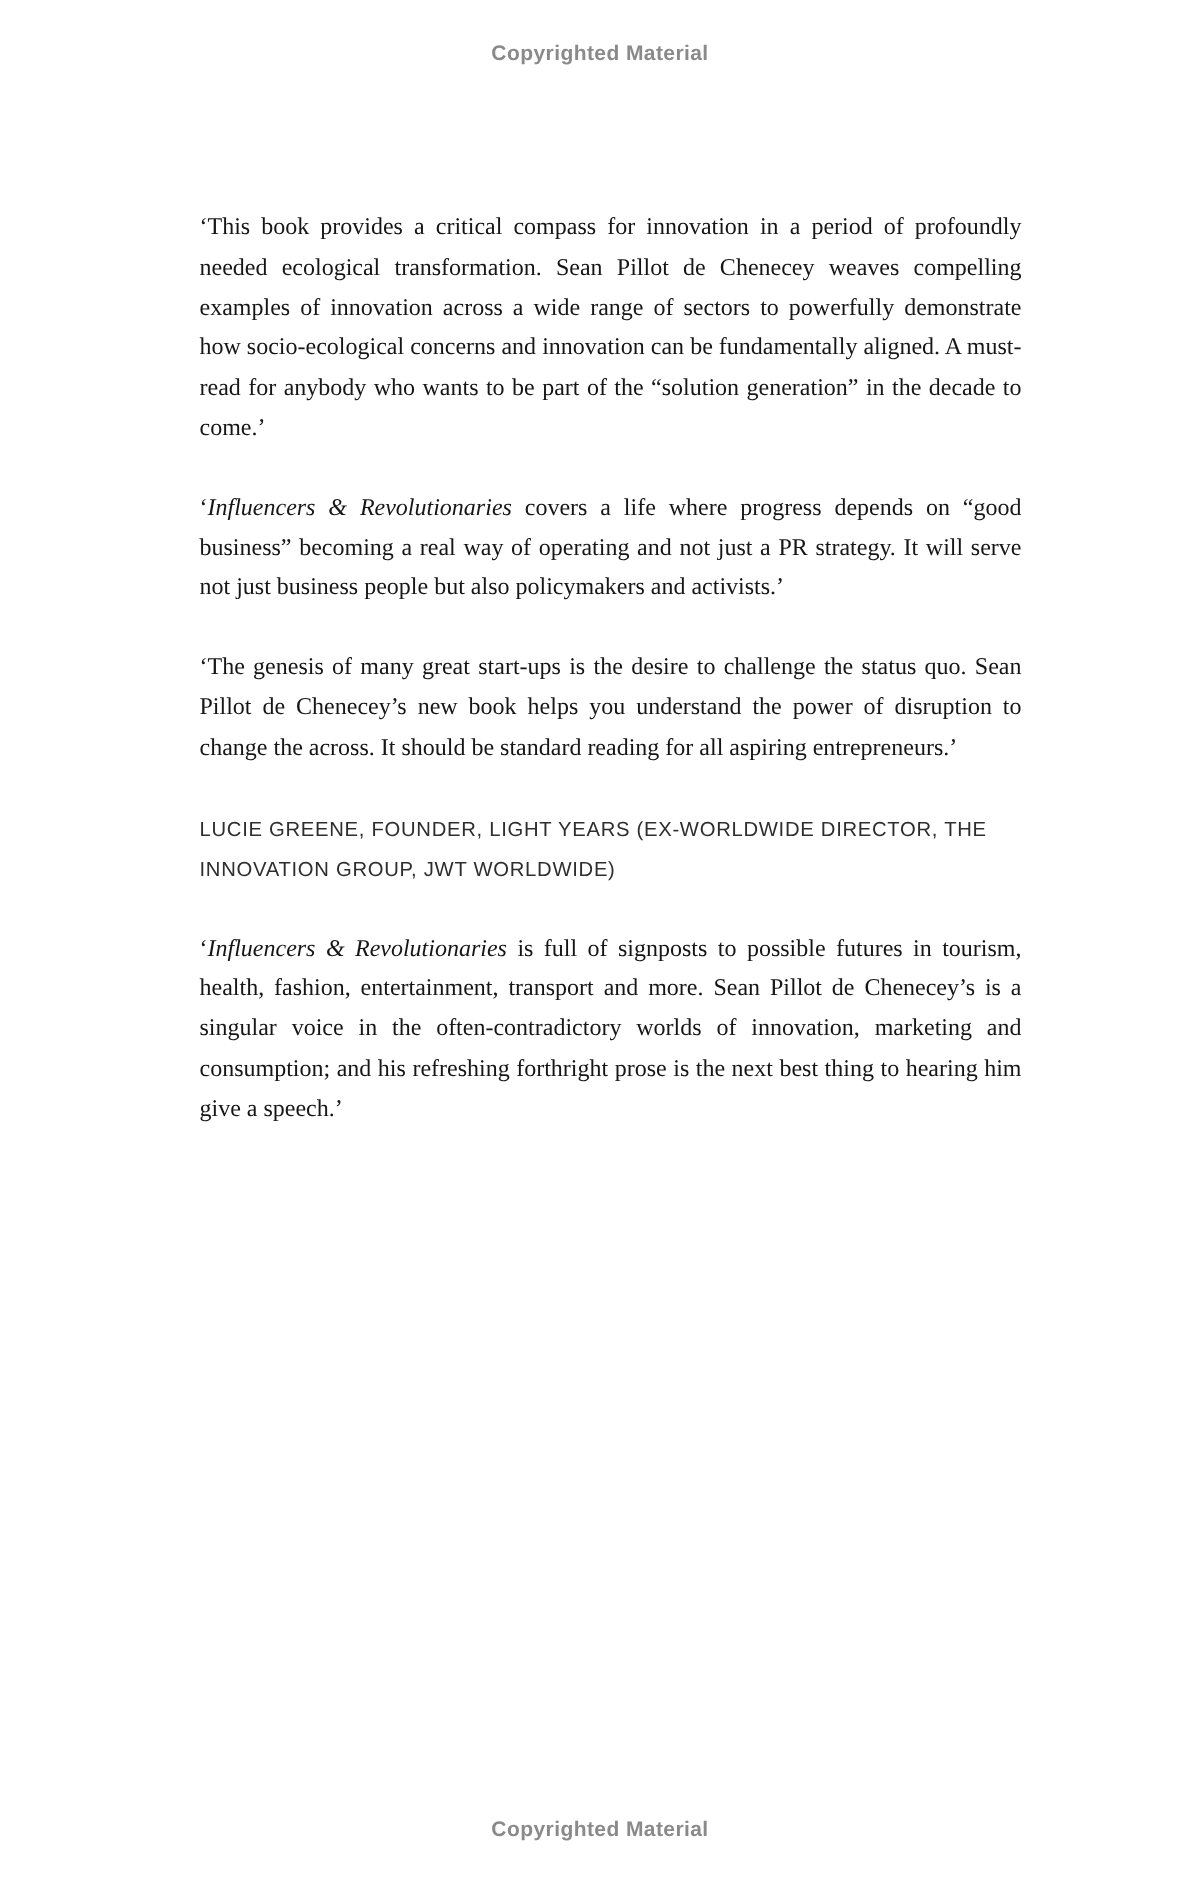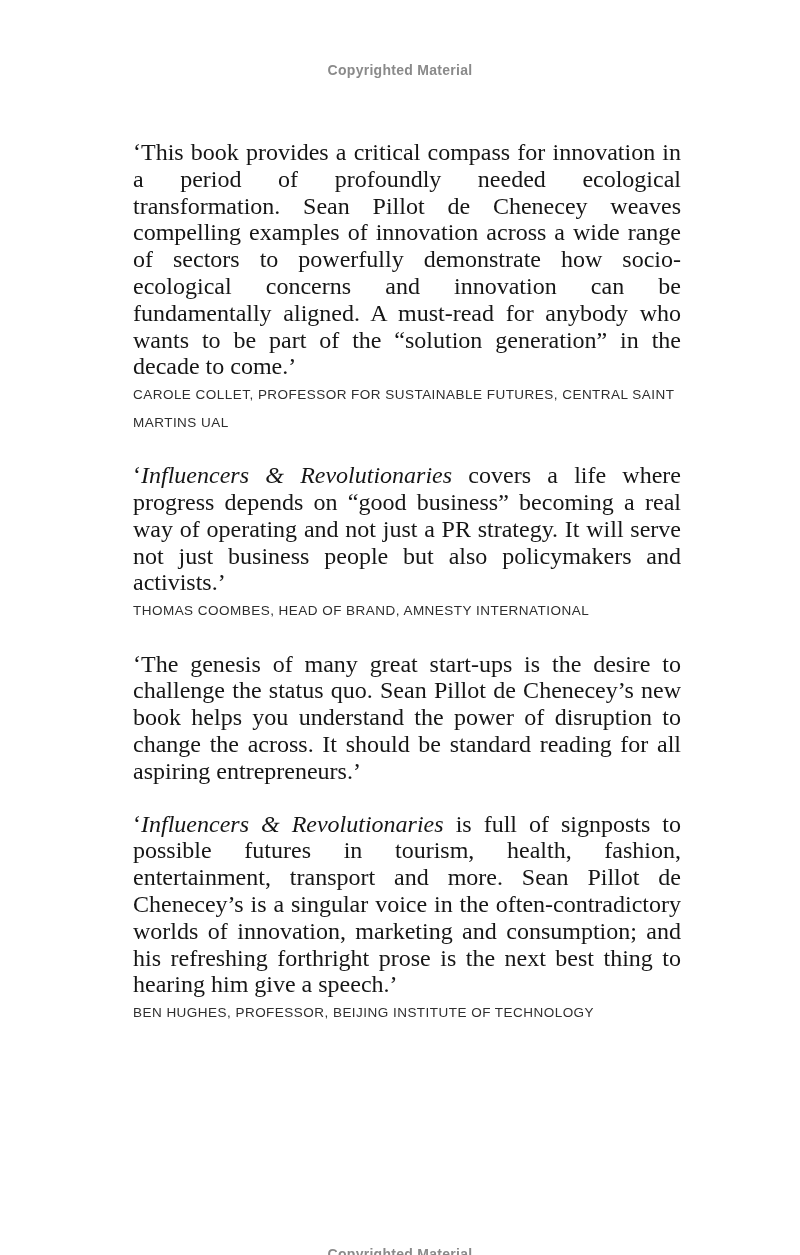--- a/index.html
+++ b/index.html
@@ -17,36 +17,35 @@
   .banner {
     position: absolute;
     left: 0;
     width: 100%;
     text-align: center;
     font-family: "Liberation Sans", sans-serif;
     font-size: 14px;
     font-weight: 600;
     letter-spacing: 0.02em;
     color: #8a8a8a;
-    margin-top: 35px;
   }
   .banner-top { top: 27px; }
   .banner-bottom { top: 1211px; }
   .content {
     position: absolute;
     left: 133px;
     top: 139px;
     width: 548px;
   }
   .quote-block {
     margin-bottom: 26px;
   }
   .quote-text {
     font-family: "Liberation Serif", "DejaVu Serif", serif;
-    font-size: 24px;
+    font-size: 16px;
     line-height: 26.8px;
     text-align: justify;
     color: #161616;
     margin: 0;
   }
   .quote-text em {
   }
   .attribution {
     font-family: "Liberation Sans", "DejaVu Sans", sans-serif;
     font-size: 13.5px;
@@ -61,37 +60,35 @@
 <body>
 
 <div class="page">
 
   <div class="banner banner-top">Copyrighted Material</div>
 
   <div class="content">
 
     <div class="quote-block">
       <p class="quote-text"><span>‘This book provides a critical compass for innovation in a period of profoundly needed ecological transformation. Sean Pillot de Chenecey weaves compelling examples of innovation across a wide range of sectors to powerfully demonstrate how socio-ecological concerns and innovation can be fundamentally aligned. A must-read for anybody who wants to be part of the “solution generation” in the decade to come.’</span><em></em><span></span></p>
-      <p class="attribution">CAROLE COLLET, PROFESSOR FOR SUSTAINABLE FUTURES, CENTRAL SAINT MARTINS UAL</p>
     </div>
 
     <div class="quote-block">
       <p class="quote-text"><span>‘</span><em>Influencers &amp; Revolutionaries</em><span> covers a life where progress depends on “good business” becoming a real way of operating and not just a PR strategy. It will serve not just business people but also policymakers and activists.’</span></p>
-      <p class="attribution">THOMAS COOMBES, HEAD OF BRAND, AMNESTY INTERNATIONAL</p>
     </div>
 
     <div class="quote-block">
       <p class="quote-text"><span>‘The genesis of many great start-ups is the desire to challenge the status quo. Sean Pillot de Chenecey’s new book helps you understand the power of disruption to change the across. It should be standard reading for all aspiring entrepreneurs.’</span><em></em><span></span></p>
     </div>
 
     <div class="quote-block">
+      <p class="attribution">LUCIE GREENE, FOUNDER, LIGHT YEARS (EX-WORLDWIDE DIRECTOR, THE INNOVATION GROUP, JWT WORLDWIDE)</p>
     </div>
 
     <div class="quote-block">
       <p class="quote-text"><span>‘</span><em>Influencers &amp; Revolutionaries</em><span> is full of signposts to possible futures in tourism, health, fashion, entertainment, transport and more. Sean Pillot de Chenecey’s is a singular voice in the often-contradictory worlds of innovation, marketing and consumption; and his refreshing forthright prose is the next best thing to hearing him give a speech.’</span></p>
-      <p class="attribution">BEN HUGHES, PROFESSOR, BEIJING INSTITUTE OF TECHNOLOGY</p>
     </div>
 
   </div>
 
   <div class="banner banner-bottom">Copyrighted Material</div>
 
 </div>
 
 </body></html>

